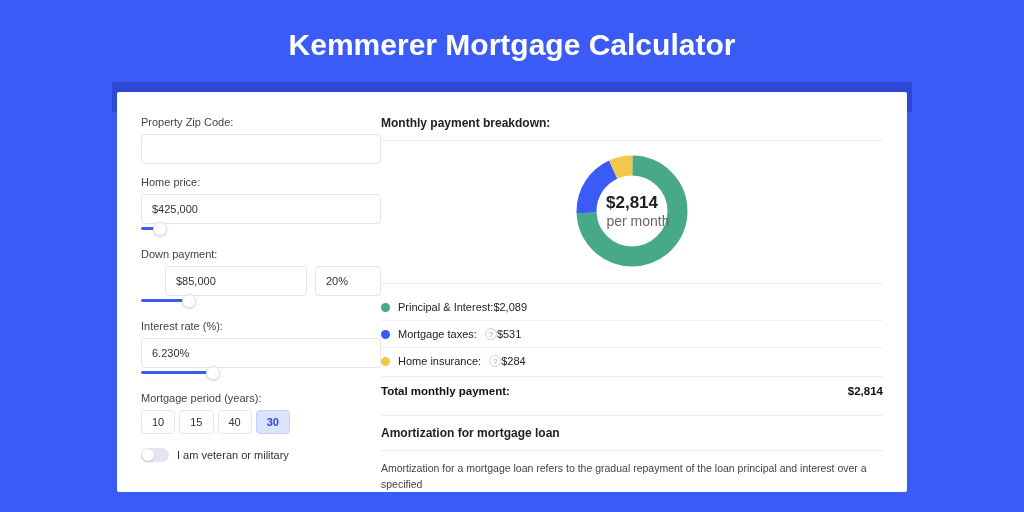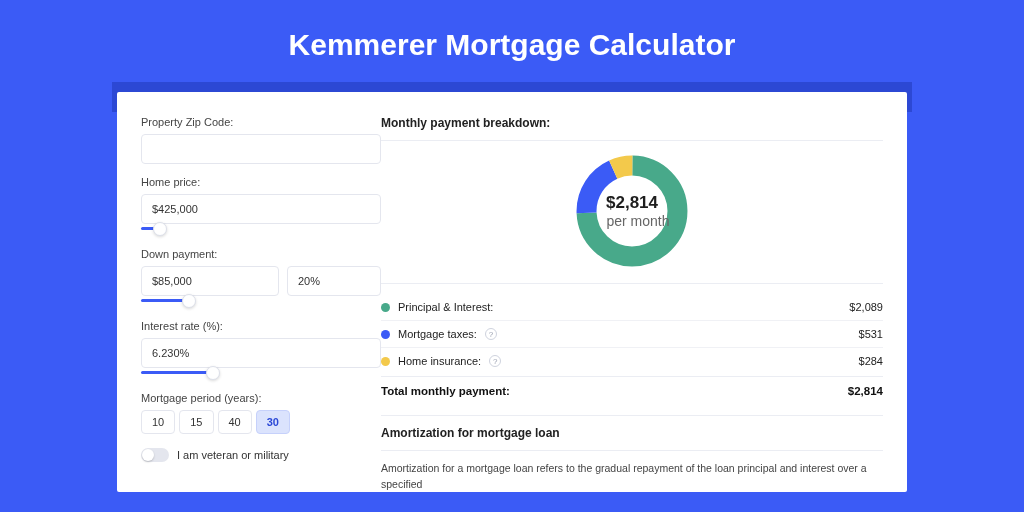--- a/index.html
+++ b/index.html
@@ -46,22 +46,22 @@
   .input {
     width: 100%;
     border: 1px solid #e4e6ee;
     border-radius: 4px;
     padding: 8px 10px;
     font-size: 11px;
     color: #333;
     background: #fff;
   }
   .input-row { display: flex; gap: 8px; }
-  .input-row .input:first-child { flex: 1; }
-  .input-row .input:last-child { width: 94px; }
+  .input-row .input:first-child { flex: 1; margin-left: 24px; }
+  .input-row .input:last-child { width: 66px; }
 
   .slider-track {
     position: relative;
     height: 14px;
     margin-top: -2px;
   }
   .slider-fill {
     position: absolute;
     top: 5px;
     left: 0;
@@ -148,21 +148,20 @@
     flex-direction: column;
     justify-content: center;
     align-items: center;
   }
   .donut-amt { font-size: 17px; font-weight: 700; color: #1e1e1e; }
   .donut-sub { font-size: 14px; color: #666; padding-left: 12px; }
 
   .breakdown-row {
     display: flex;
     align-items: center;
-    justify-content: space-between;
     padding: 7px 0;
     border-bottom: 1px solid #f0f1f5;
     font-size: 11px;
     color: #222;
   }
   .breakdown-row:last-of-type { border-bottom: none; }
   .bd-left { display: flex; align-items: center; gap: 8px; }
   .bd-dot { width: 9px; height: 9px; border-radius: 50%; flex-shrink: 0; }
   .bd-help {
     width: 12px; height: 12px;

